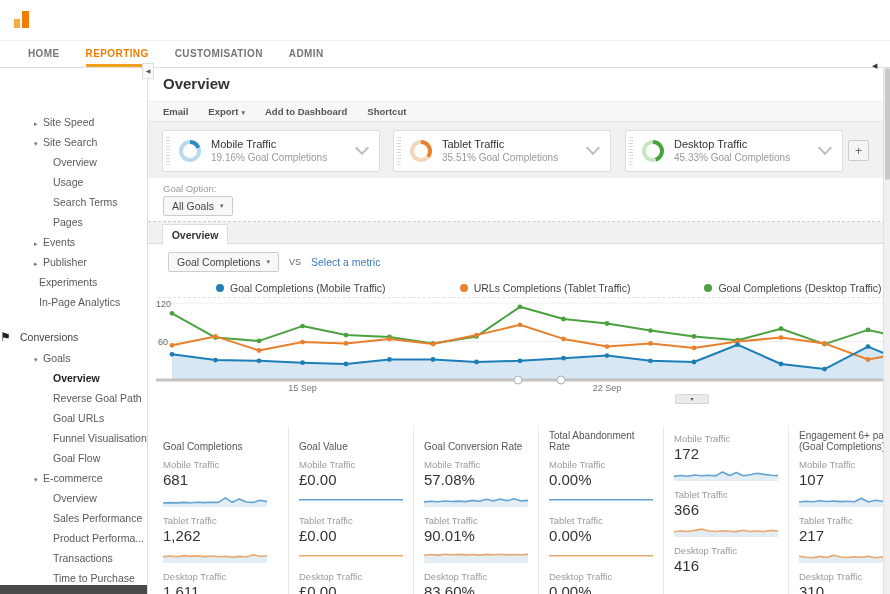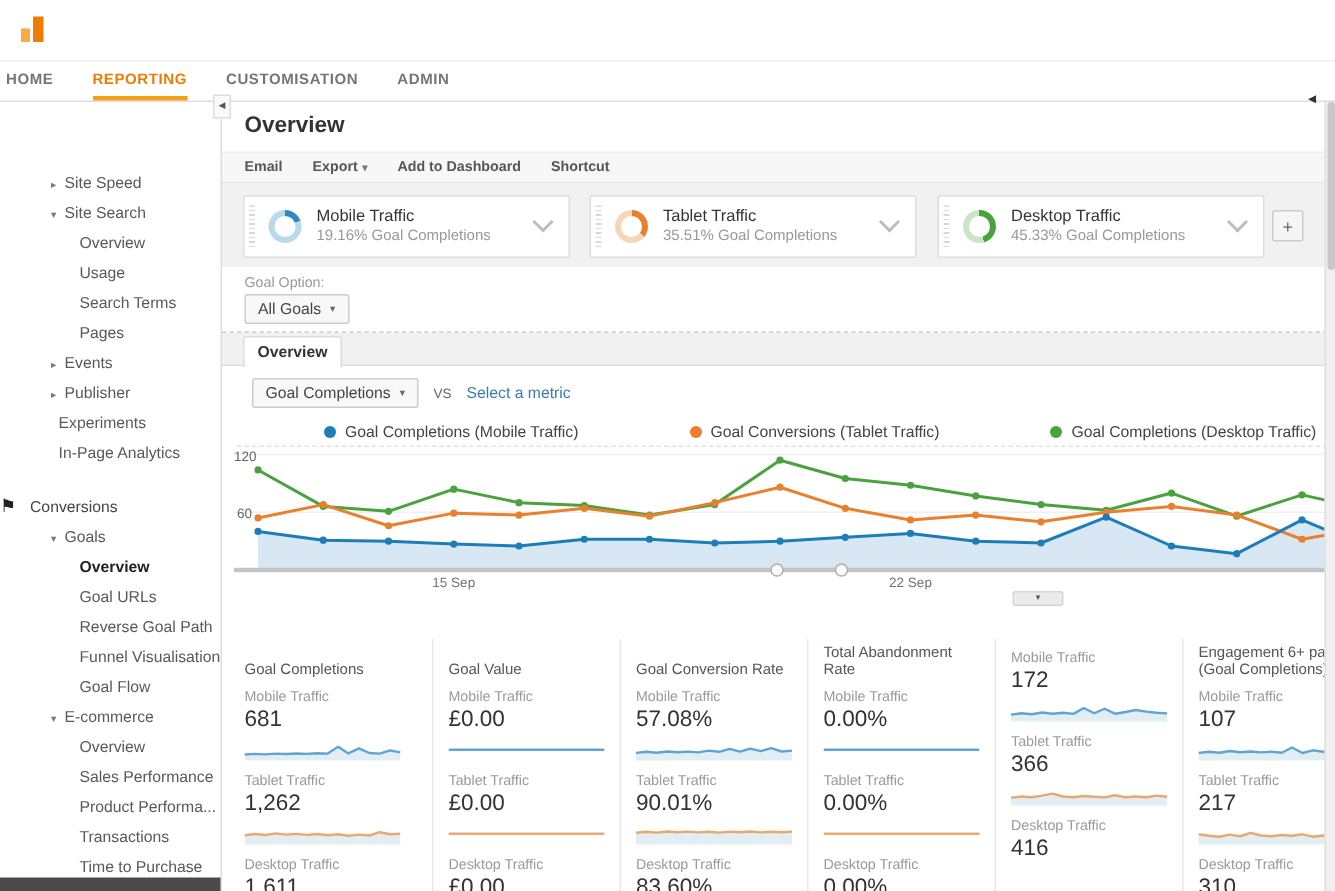--- a/index.html
+++ b/index.html
@@ -9,21 +9,21 @@
     -webkit-font-smoothing:antialiased;color:#333;
   }
   
   .topbar{position:absolute;left:0;top:0;width:890px;height:40px;background:#fff;}
   .logo{position:absolute;left:14px;top:11px;width:18px;height:17px;}
   .logo .lb1{position:absolute;left:0;bottom:0;width:6px;height:9px;background:#f9ab42;}
   .logo .lb2{position:absolute;left:8px;bottom:0;width:7px;height:17px;background:#ee7d00;}
   
   .navbar{position:absolute;left:0;top:40px;width:890px;height:28px;background:#fff;
     border-top:1px solid #f0f0f0;border-bottom:1px solid #dedede;box-sizing:border-box;
-    display:flex;align-items:stretch;padding-left:4px;gap:26px;}
+    display:flex;align-items:stretch;padding-left:28px;gap:26px;}
   .nav-item{font-size:10px;font-weight:bold;letter-spacing:.4px;color:#757575;
     line-height:26px;cursor:pointer;border-bottom:3px solid transparent;box-sizing:border-box;}
   .nav-item.active{color:#ef7c00;border-bottom-color:#f3a11c;}
   
   .sidebar{position:absolute;left:0;top:68px;width:148px;height:526px;background:#fff;
     border-right:1px solid #ddd;box-sizing:border-box;overflow:hidden;}
   .searchbox{position:absolute;left:6px;top:15px;width:132px;height:20px;border:1px solid #ccc;
     border-radius:3px;background:#fff;box-sizing:border-box;}
   .mag{position:absolute;left:5px;top:5px;width:7px;height:7px;border:1px solid #999;border-radius:50%;}
   .mag::after{content:"";position:absolute;left:6px;top:7px;width:4px;height:1px;background:#999;transform:rotate(45deg);}
@@ -122,22 +122,22 @@
       <div class="side-item ind2 noarrow"><span>Usage</span></div>
       <div class="side-item ind2 noarrow"><span>Search Terms</span></div>
       <div class="side-item ind2 noarrow"><span>Pages</span></div>
       <div class="side-item ind1"><span class="arrow">▸</span><span>Events</span></div>
       <div class="side-item ind1"><span class="arrow">▸</span><span>Publisher</span></div>
       <div class="side-item ind1 noarrow"><span>Experiments</span></div>
       <div class="side-item ind1 noarrow"><span>In-Page Analytics</span></div>
       <div class="side-section"><span class="flag">⚑</span><span>Conversions</span></div>
       <div class="side-item ind1"><span class="arrow">▾</span><span>Goals</span></div>
       <div class="side-item ind2 noarrow active"><span>Overview</span></div>
+      <div class="side-item ind2 noarrow"><span>Reverse Goal Path</span></div>
       <div class="side-item ind2 noarrow"><span>Goal URLs</span></div>
-      <div class="side-item ind2 noarrow"><span>Reverse Goal Path</span></div>
       <div class="side-item ind2 noarrow"><span>Funnel Visualisation</span></div>
       <div class="side-item ind2 noarrow"><span>Goal Flow</span></div>
       <div class="side-item ind1"><span class="arrow">▾</span><span>E-commerce</span></div>
       <div class="side-item ind2 noarrow"><span>Overview</span></div>
       <div class="side-item ind2 noarrow"><span>Sales Performance</span></div>
       <div class="side-item ind2 noarrow"><span>Product Performa...</span></div>
       <div class="side-item ind2 noarrow"><span>Transactions</span></div>
       <div class="side-item ind2 noarrow"><span>Time to Purchase</span></div>
     </div>
   <div class="side-bottom"></div>
@@ -205,21 +205,21 @@
       <span class="vs">vs</span>
       <span class="metric-link">Select a metric</span>
     </div>
     <div class="legend">
         <div class="lg-item">
           <span class="lg-dot" style="background: rgb(29, 126, 183);"></span>
           <span>Goal Completions (Mobile Traffic)</span>
         </div>
         <div class="lg-item">
           <span class="lg-dot" style="background: rgb(232, 128, 46);"></span>
-          <span>Goal Conversions (Tablet Traffic)</span>
+          <span>URLs Completions (Tablet Traffic)</span>
         </div>
         <div class="lg-item">
           <span class="lg-dot" style="background: rgb(74, 162, 62);"></span>
           <span>Goal Completions (Desktop Traffic)</span>
         </div>
       </div>
     <div class="chart-sep"></div>
     <svg class="main-chart" viewBox="0 0 770 95" width="770" height="95">
         <line x1="8" y1="43.5" x2="762" y2="43.5" stroke="#efefef" stroke-width="1"></line>
         <line x1="8" y1="5.0" x2="762" y2="5.0" stroke="#efefef" stroke-width="1"></line>

